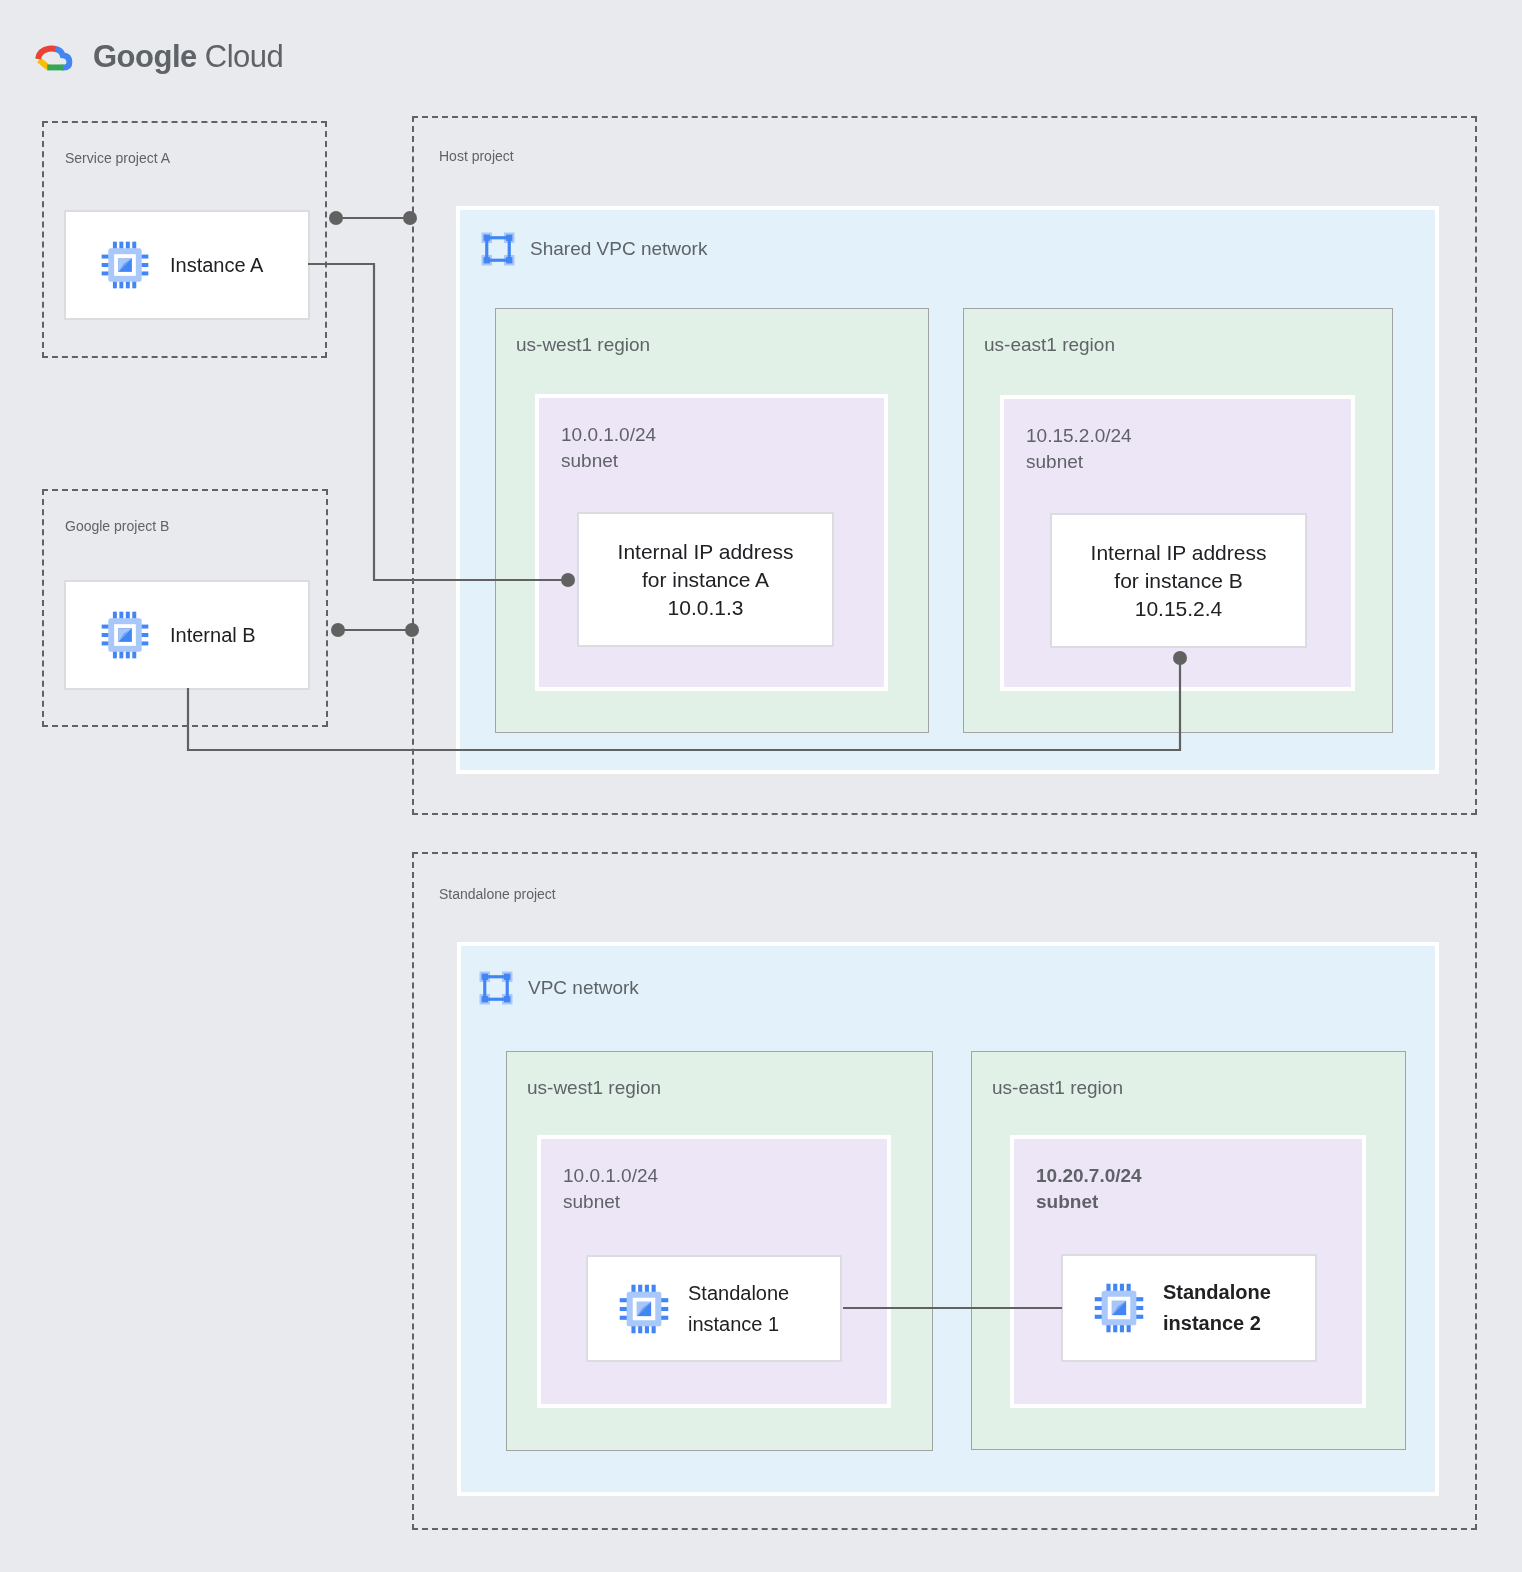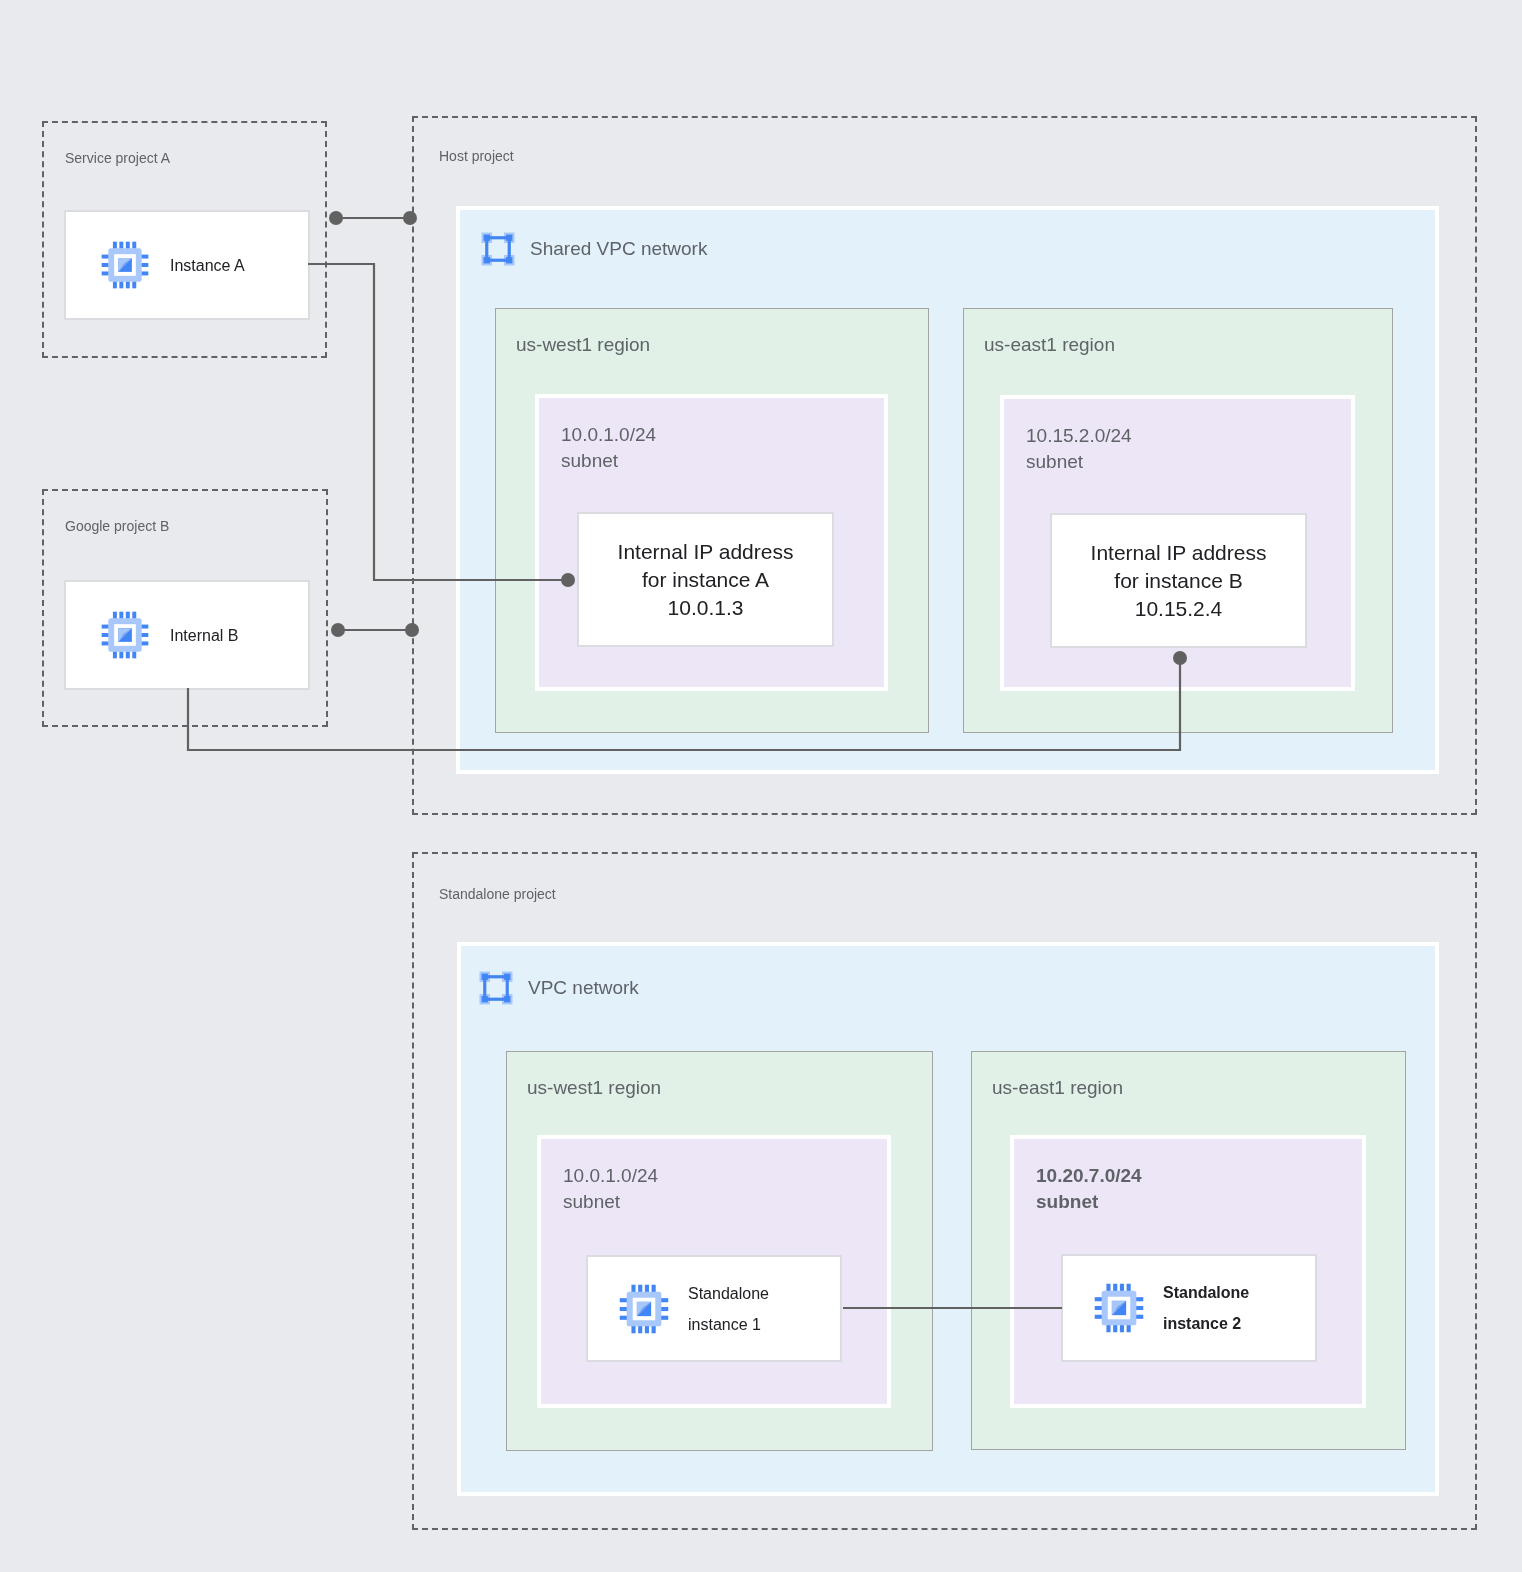--- a/index.html
+++ b/index.html
@@ -30,31 +30,42 @@
 
   .nethead { position: absolute; display: flex; align-items: center; gap: 13px; }
   .nethead span { font-size: 19px; color: var(--text-gray, #5F6368); white-space: nowrap; }
   .region-label { position: absolute; left: 20px; top: 25px; font-size: 19px; color: var(--text-gray, #5F6368); white-space: nowrap; }
   .subnet-label { position: absolute; left: 22px; top: 24px; font-size: 19px; line-height: 26px; color: var(--text-gray, #5F6368); }
 
   .ip-card { display: flex; flex-direction: column; align-items: center; justify-content: center; text-align: center; }
   .ip-card div { font-size: 21px; line-height: 28px; color: var(--text-dark, #202124); }
 
   .inst-card { display: flex; align-items: center; padding-left: 34px; gap: 20px; }
-  .inst-card .ilabel { font-size: 16px; color: var(--text-dark, #202124); line-height: 31px; }
+  .inst-card .ilabel { font-size: 20px; color: var(--text-dark, #202124); line-height: 31px; }
 
   .overlay { position: absolute; left: 0; top: 0; z-index: 50; pointer-events: none; }
   .overlay path, .overlay line { stroke: var(--connector, #616161); stroke-width: 2.2; fill: none; }
   .overlay circle { fill: var(--connector, #616161); }
 </style>
 </head>
 <body>
 
 <div id="canvas">
 
+  <div class="logo">
+    <svg width="50" height="41" viewBox="0 0 80 64">
+      <path d="M 29,49.5 L 14.5,37.5" stroke="#FBBC04" stroke-width="9.5"></path>
+      <path d="M 13,36 Q 15,22 30,19.6 Q 37,18.4 42,20.4" stroke="#EA4335" stroke-width="9.5" fill="none"></path>
+      <path d="M 40.5,20 Q 50,21.5 52.3,30 Q 63,30.8 63,41 Q 63,49.5 54,49.5 L 51,49.5" stroke="#4285F4" stroke-width="9.5" fill="none"></path>
+      <path d="M 53,49.5 L 27.5,49.5" stroke="#34A853" stroke-width="9.5"></path>
+    </svg>
+    <div class="logo-text">
+      <span class="g1">Google</span><span class="g2">Cloud</span>
+    </div>
+  </div>
 
   <div class="dashed" style="left:42px; top:121px; width:285px; height:237px;">
     <div class="plabel">Service project A</div>
     <div class="card inst-card" style="left:20px; top:87px; width:246px; height:110px;">
       <svg width="50" height="50" viewBox="0 0 24 24">
         <g fill="#4285F4">
           <rect x="6.2" y="0.8" width="1.9" height="3.4"></rect>
             <rect x="9.3" y="0.8" width="1.9" height="3.4"></rect>
             <rect x="12.4" y="0.8" width="1.9" height="3.4"></rect>
             <rect x="15.5" y="0.8" width="1.9" height="3.4"></rect>

